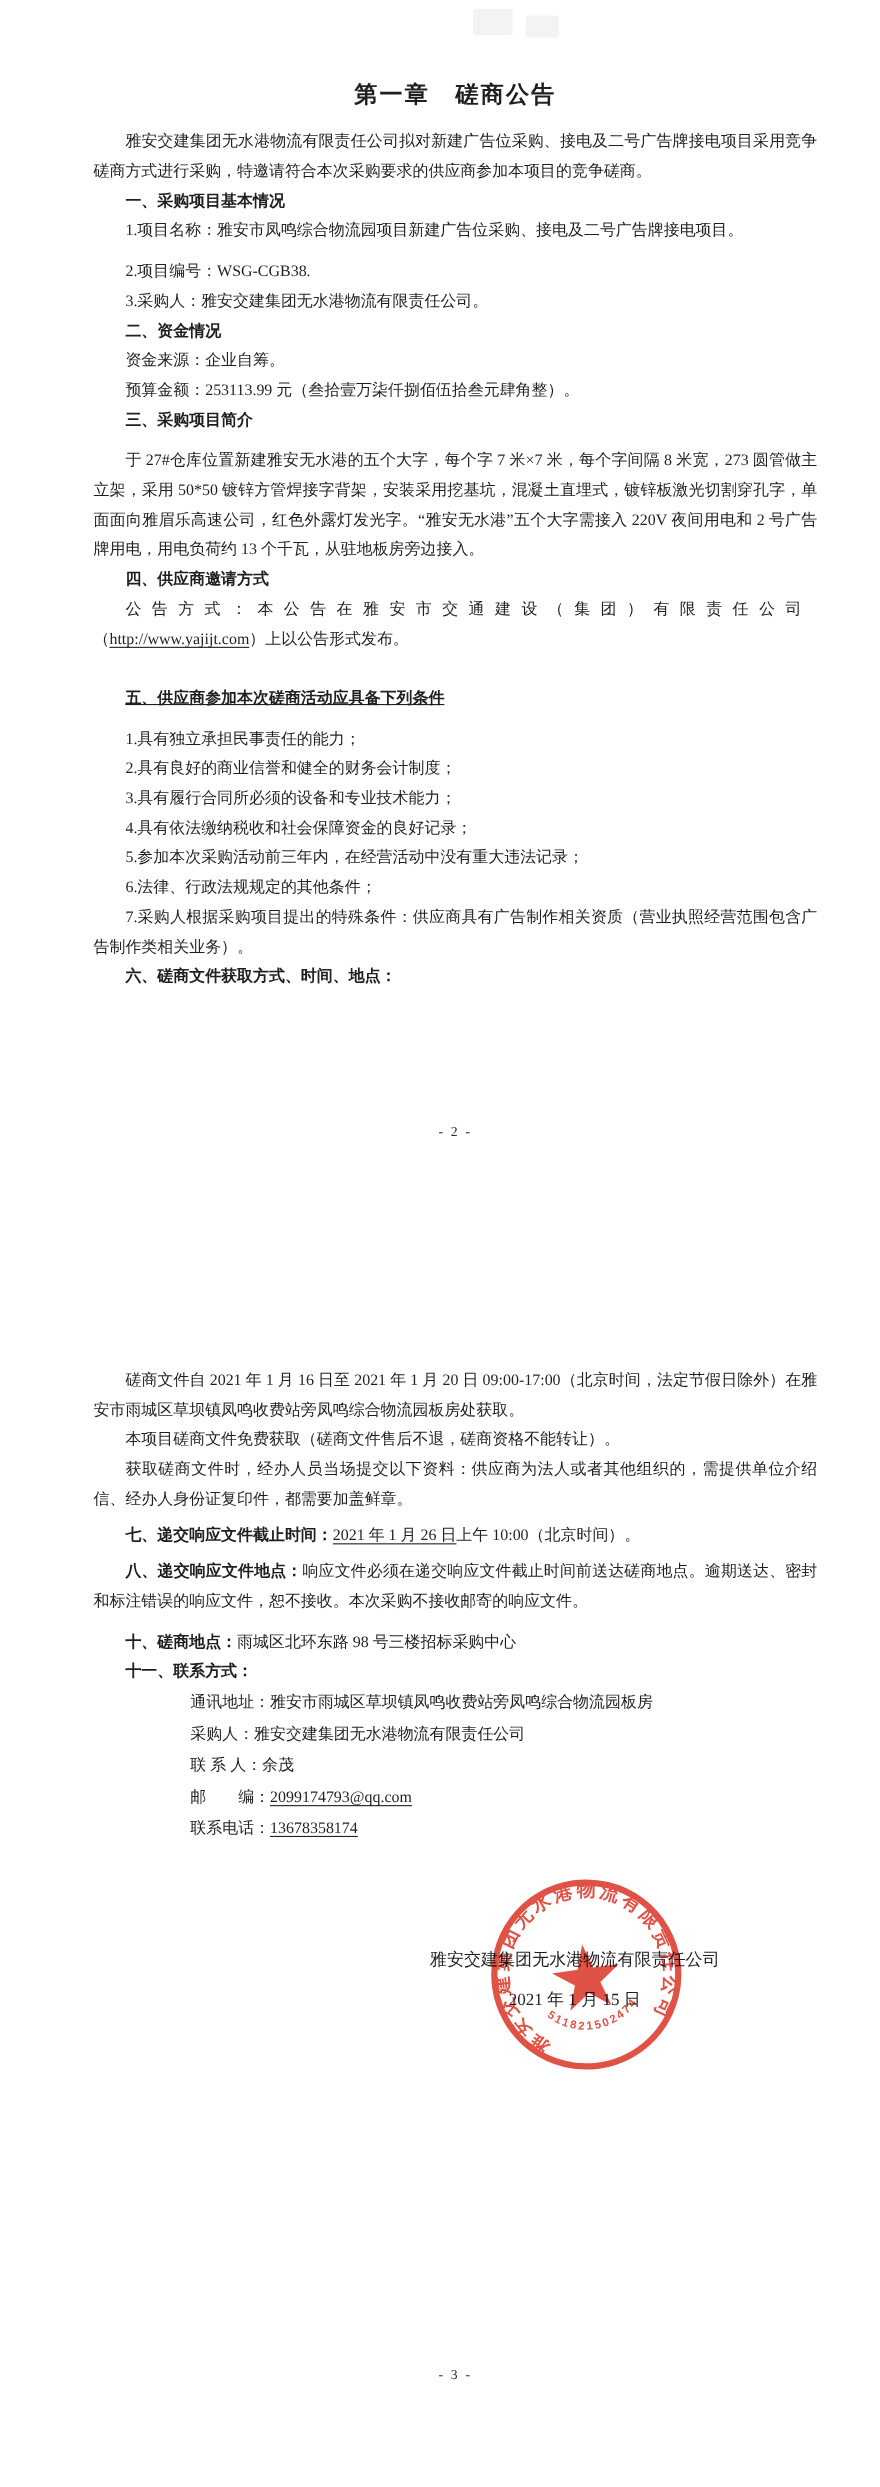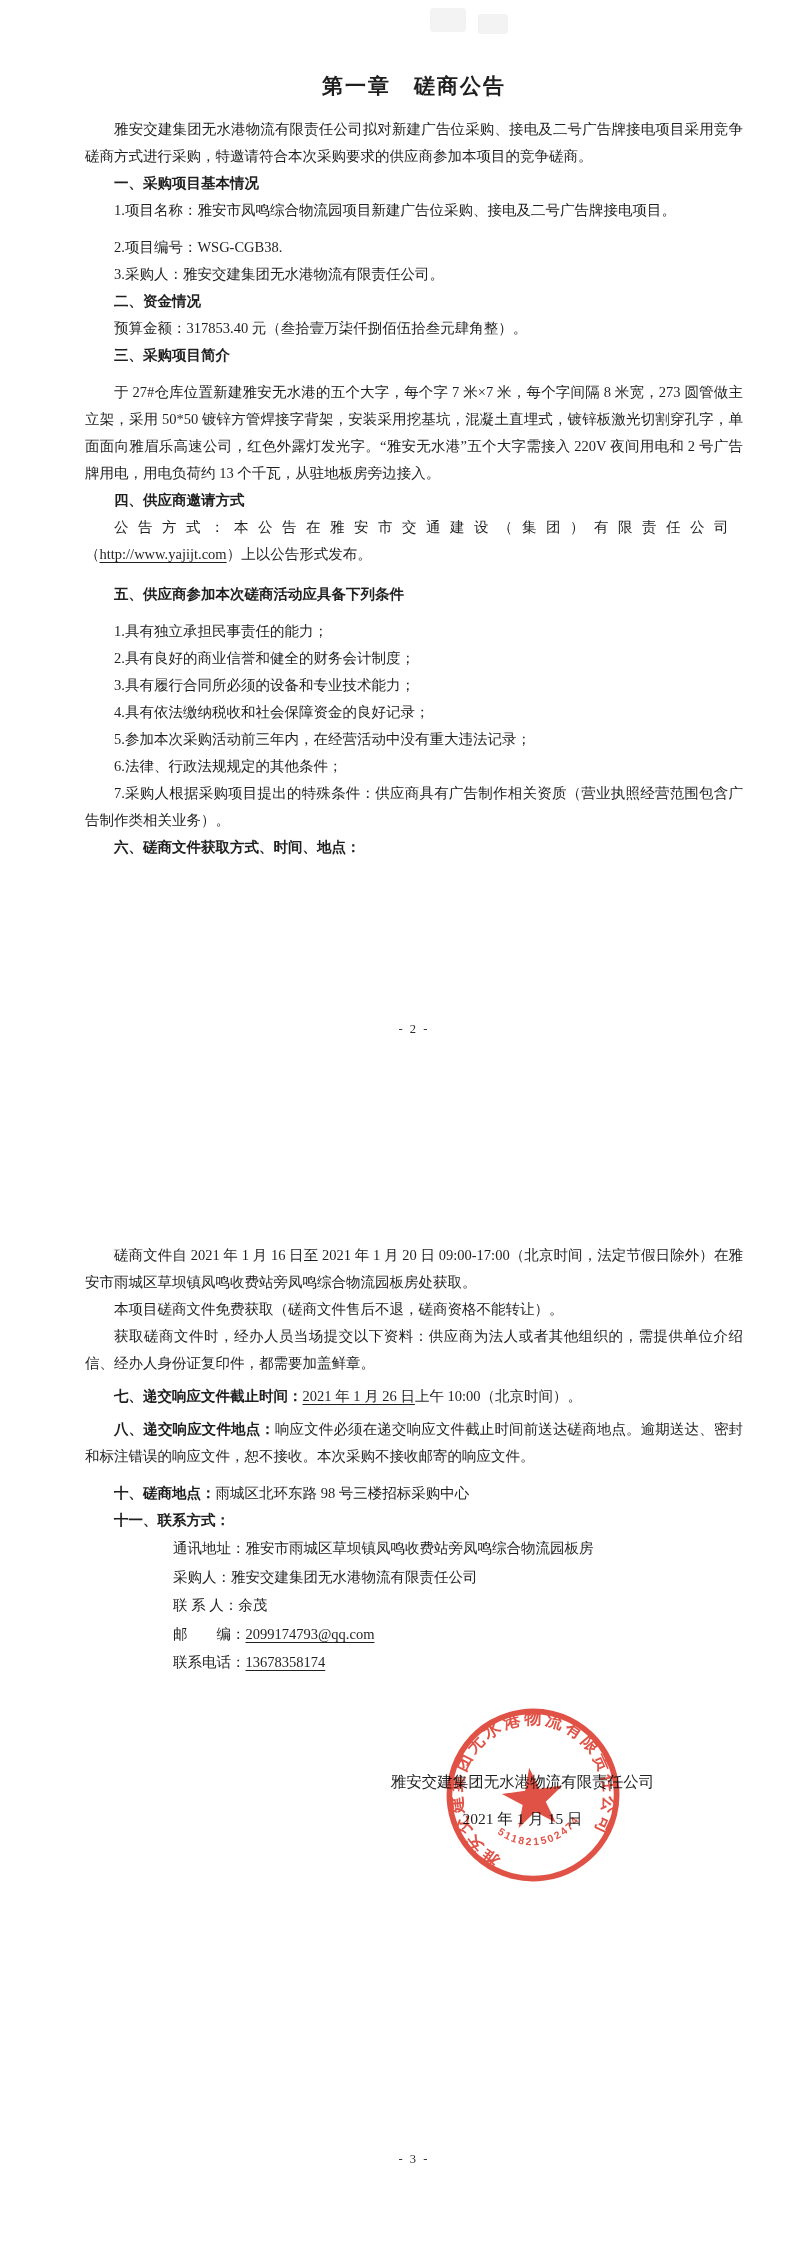--- a/index.html
+++ b/index.html
@@ -22,21 +22,21 @@
     letter-spacing:2px;line-height:32px;margin:0 0 14px 0;
   }
   p{margin:0;text-indent:2em;}
   p.noindent{text-indent:0;}
   .head{
     font-family:"Liberation Sans","DejaVu Sans",sans-serif;
     font-weight:bold;
   }
   .gap-s{margin-top:6px;}
   .gap-m{margin-top:10px;}
-  .gap-l{margin-top:13px;}
+  .gap-l{margin-top:27px;text-decoration:underline;}
   .spread{letter-spacing:9.5px;}
   .u{text-decoration:underline;text-underline-offset:3px;}
   .contact-row{text-indent:0;padding-left:88px;line-height:28.6px;}
   .footer{
     position:absolute;left:85px;width:658px;text-align:center;
     font-size:12.5px;color:#2a2a2a;letter-spacing:2px;
   }
   .footer2{top:1022px;}
   .footer3{top:2152px;}
   .signature{
@@ -64,21 +64,22 @@
     <div class="title">第一章　磋商公告</div>
 
     <p>雅安交建集团无水港物流有限责任公司拟对新建广告位采购、接电及二号广告牌接电项目采用竞争磋商方式进行采购，特邀请符合本次采购要求的供应商参加本项目的竞争磋商。</p>
 
     <p class="head">一、采购项目基本情况</p>
     <p>1.项目名称：雅安市凤鸣综合物流园项目新建广告位采购、接电及二号广告牌接电项目。</p>
     <p class="gap-m">2.项目编号：WSG-CGB38.</p>
     <p>3.采购人：雅安交建集团无水港物流有限责任公司。</p>
 
     <p class="head">二、资金情况</p>
-    <p>预算金额：317853.40 元（叁拾壹万柒仟捌佰伍拾叁元肆角整）。</p>
+    <p>资金来源：企业自筹。</p>
+    <p>预算金额：253113.99 元（叁拾壹万柒仟捌佰伍拾叁元肆角整）。</p>
 
     <p class="head">三、采购项目简介</p>
     <p class="gap-m">于 27#仓库位置新建雅安无水港的五个大字，每个字 7 米×7 米，每个字间隔 8 米宽，273 圆管做主立架，采用 50*50 镀锌方管焊接字背架，安装采用挖基坑，混凝土直埋式，镀锌板激光切割穿孔字，单面面向雅眉乐高速公司，红色外露灯发光字。“雅安无水港”五个大字需接入 220V 夜间用电和 2 号广告牌用电，用电负荷约 13 个千瓦，从驻地板房旁边接入。</p>
 
     <p class="head">四、供应商邀请方式</p>
     <p class="spread">公告方式：本公告在雅安市交通建设（集团）有限责任公司</p>
     <p class="noindent"><span>（</span><span class="u">http://www.yajijt.com</span><span>）上以公告形式发布。</span></p>
 
     <p class="head gap-l">五、供应商参加本次磋商活动应具备下列条件</p>
     <p class="gap-m">1.具有独立承担民事责任的能力；</p>

